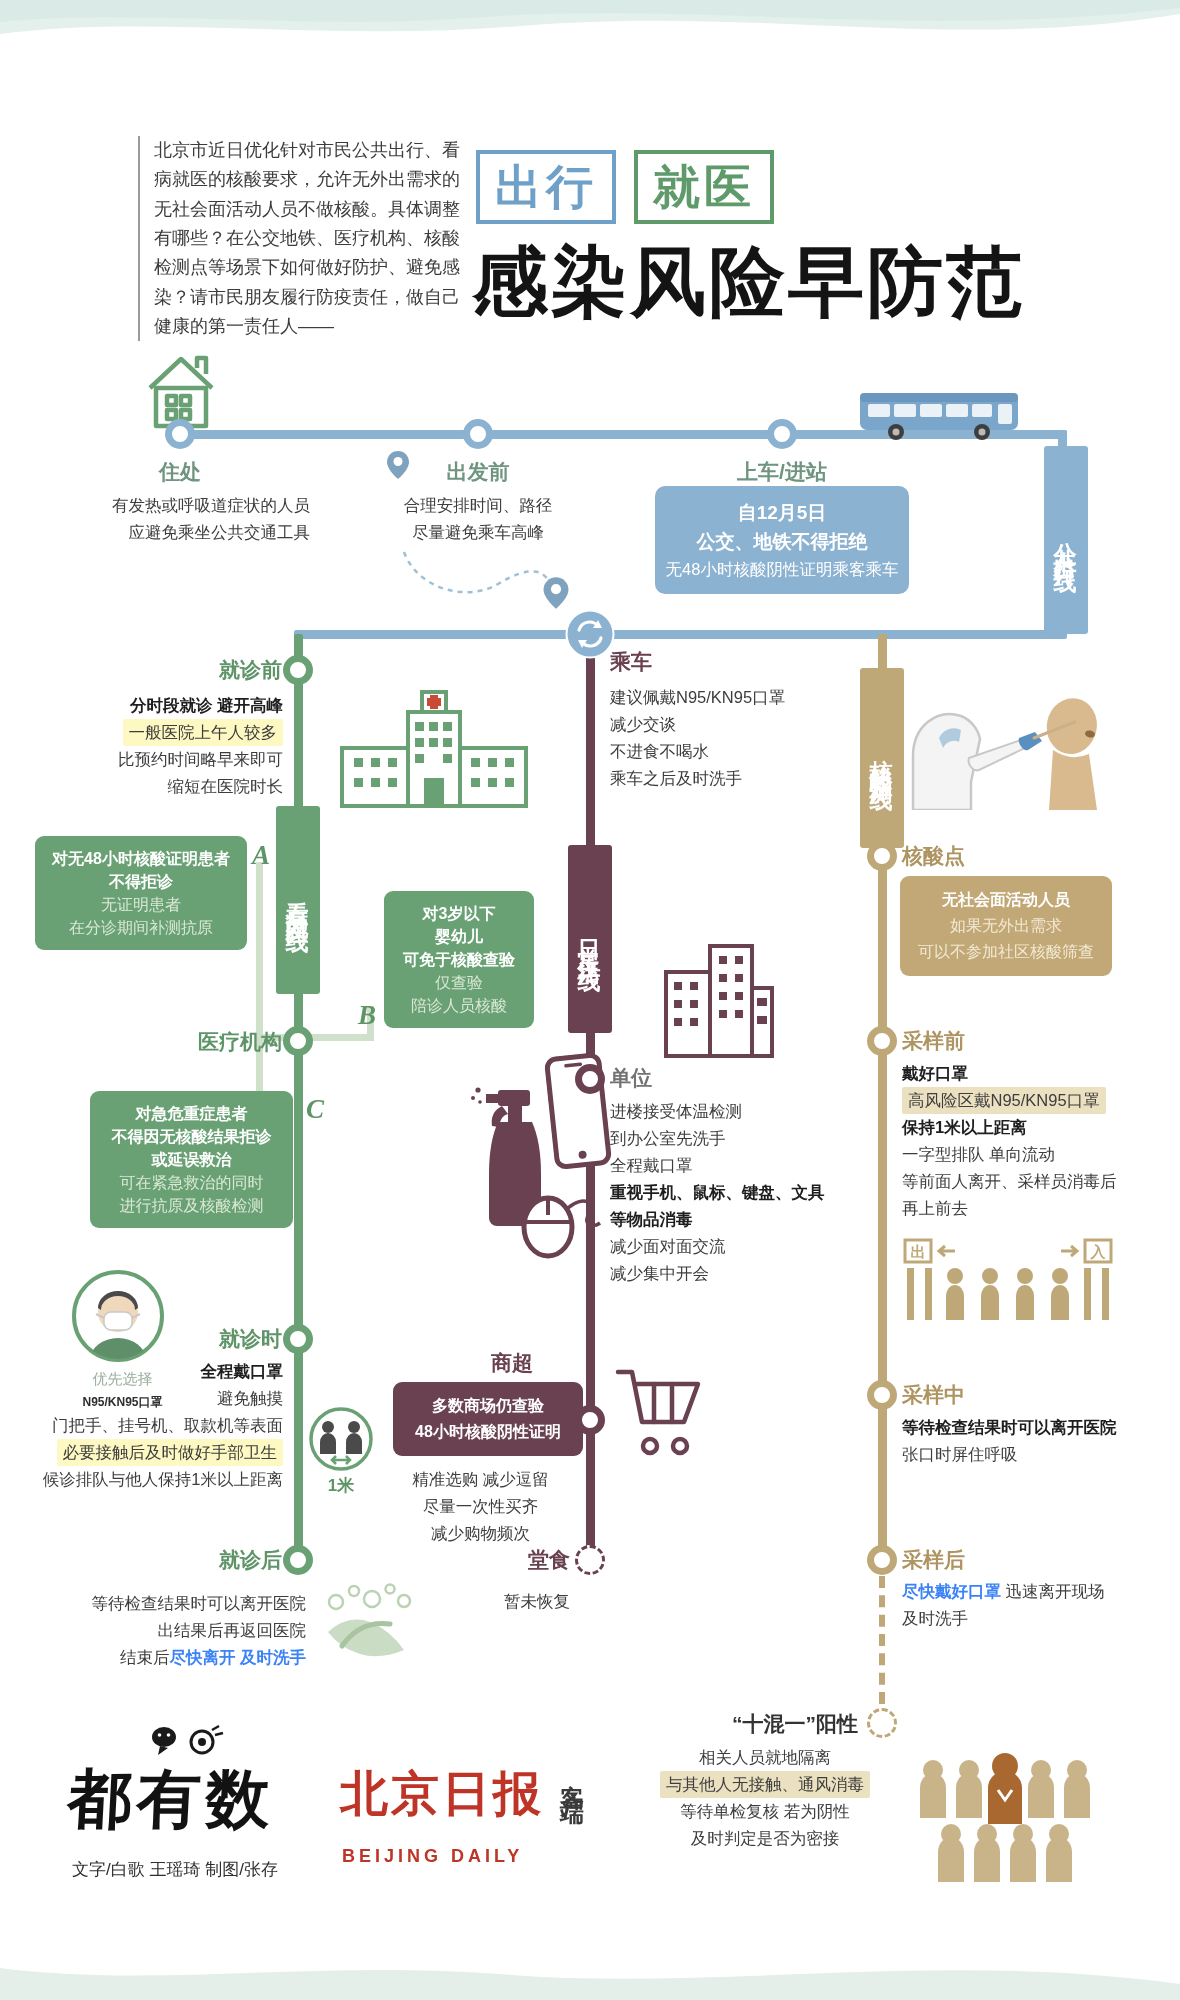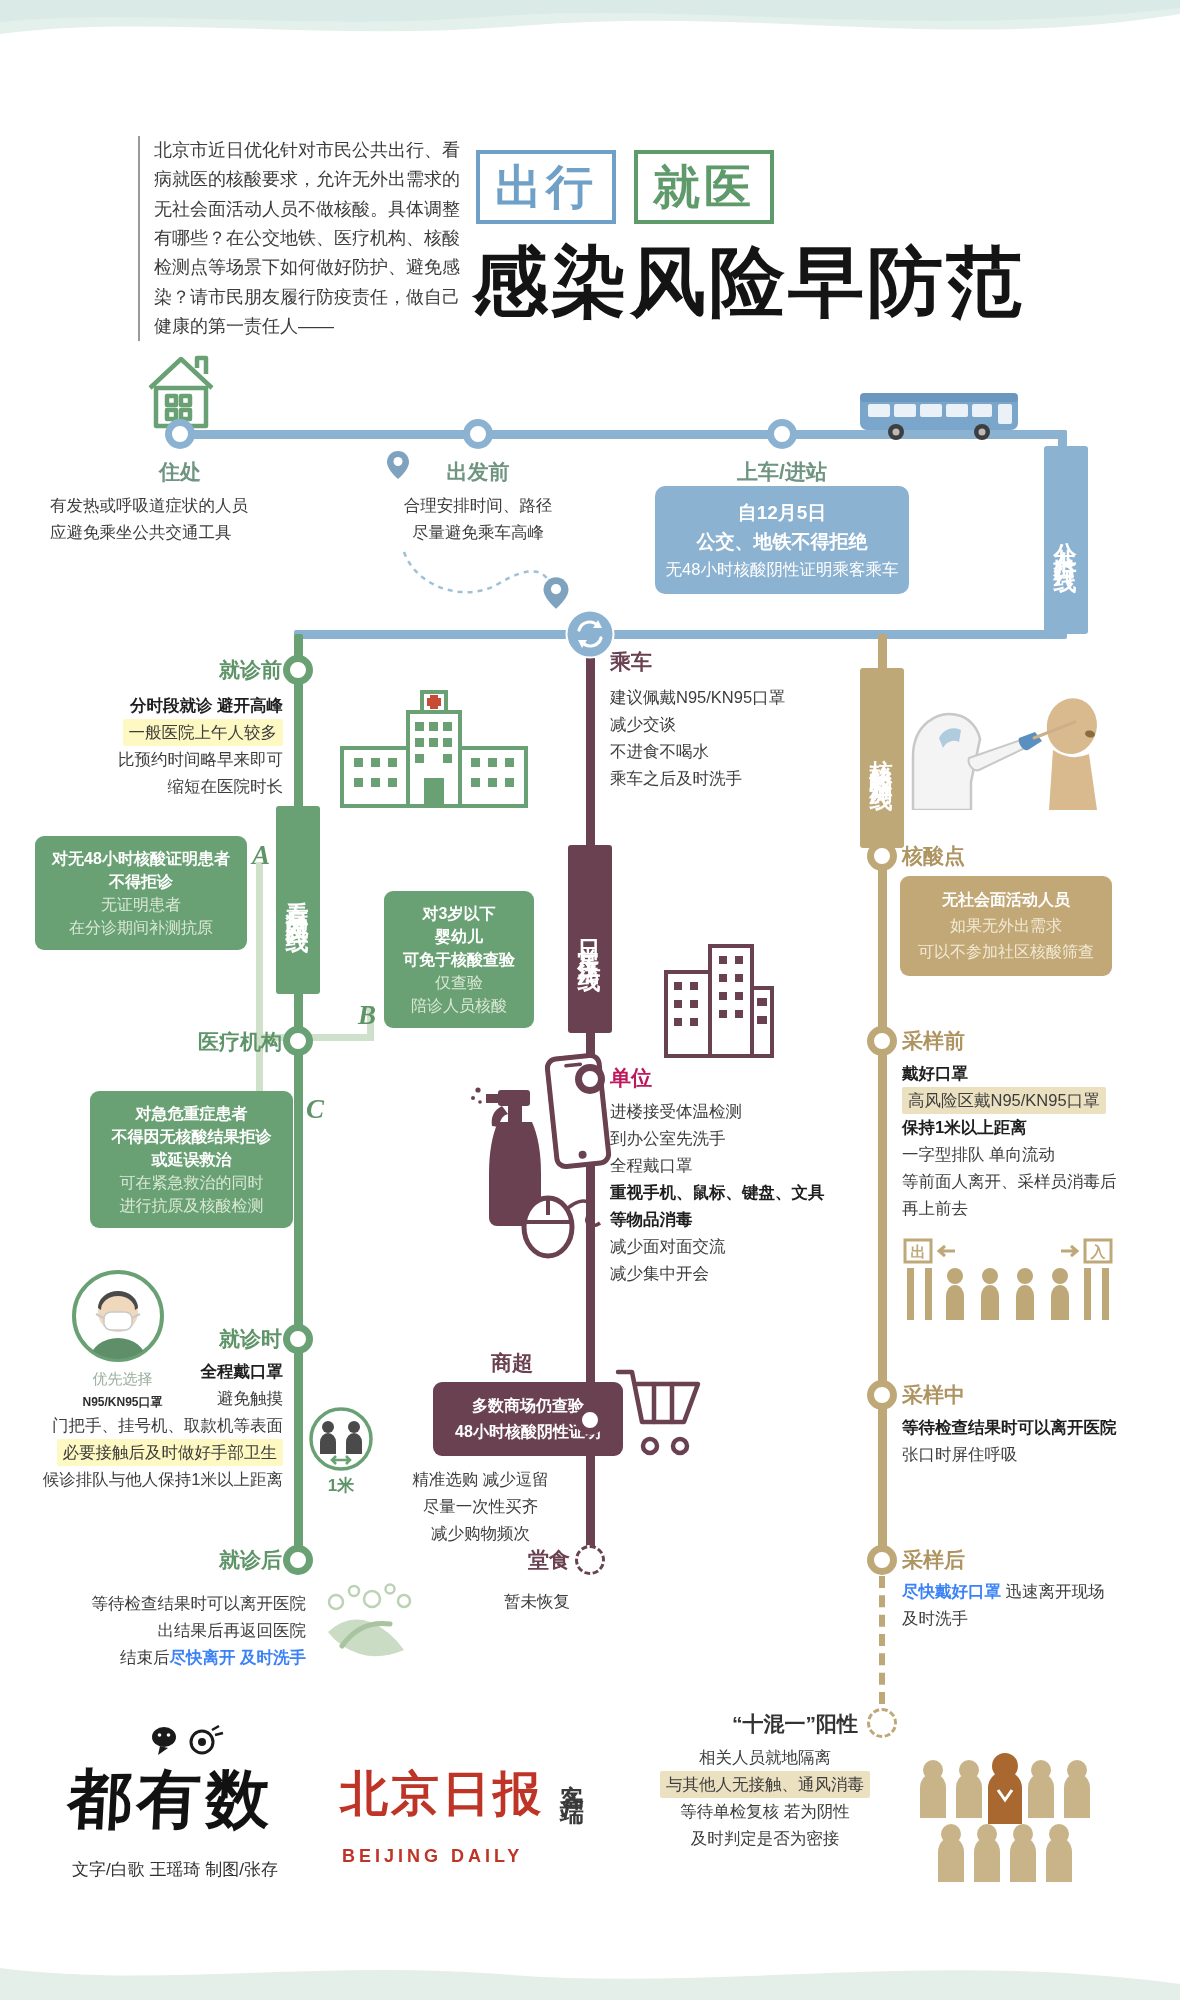--- a/index.html
+++ b/index.html
@@ -15,21 +15,21 @@
   .stop { position:absolute; font-weight:700; font-size:21px; z-index:4; white-space:nowrap; }
   .txt { position:absolute; font-size:16.5px; line-height:27px; color:#3D3D3D; z-index:4; }
   .txt b { color:#3b82f6;text-align:center; }
   .b { color:#1E1E1E; font-weight:700; }
   .chip { display:inline-block; background:#fef9c3; padding:0 6px; border-radius:2px; }
   .chip-tan { background:#EBE0C0; }
   .pbox { position:absolute; color:#fff; border-radius:9px; text-align:center;
           font-size:16px; line-height:23px; padding:11px 8px; z-index:4; }
   .pbox-green { background:#69A174; }
   .pbox-tan { background:#C2A876; line-height:26px; }
-  .pbox-maroon { background:#6A4150; line-height:26px;margin-left:40px; }
+  .pbox-maroon { background:#6A4150; line-height:26px; }
   .pbox .lt { color:#D9E8D4; }
   .pbox-tan .lt { color:#F1E9D4; }
   .notice { position:absolute; background:#8CB2D1; border-radius:10px; color:#fff;
             text-align:center; padding:12px 8px; z-index:4; }
   .notice .n1 { font-size:19px; font-weight:700; line-height:29px; }
   .notice .n2 { font-size:16.5px; line-height:26px; }
   .vlabel { position:absolute; z-index:6; border-radius:3px; display:flex;
             align-items:center; justify-content:center; color:#fff; }
   .vlabel span { writing-mode:vertical-rl; font-weight:700; font-size:23px; letter-spacing:7px; }
   .marker { position:absolute; font-family:"Liberation Serif","DejaVu Serif",serif;
@@ -84,21 +84,21 @@
       <rect x="25" y="60" width="9" height="9"></rect>
       <rect x="39" y="60" width="9" height="9"></rect>
     </g>
   </svg>
 
   <i class="node" style="left:180px;top:434px;border-color:#8CB2D1"></i>
   <i class="node" style="left:478px;top:434px;border-color:#8CB2D1"></i>
   <i class="node" style="left:782px;top:434px;border-color:#8CB2D1"></i>
 
   <div class="stop" style="left:120px;top:458px;width:120px;text-align:center;color:#6F9480">住处</div>
-  <div class="txt" style="left:50px;top:492px;width:260px;text-align:left">
+  <div class="txt" style="left:50px;top:492px;width:260px;text-align:right">
     <div>有发热或呼吸道症状的人员</div>
     <div>应避免乘坐公共交通工具</div>
   </div>
 
   <svg class="icon" style="left:386px;top:450px" width="24" height="30" viewBox="0 0 24 30">
     <path d="M12 1 C5.9 1 1 5.9 1 12 c0 8 11 17 11 17 s11-9 11-17 C23 5.9 18.1 1 12 1z" fill="#7FA3BF"></path>
     <circle cx="12" cy="11.5" r="4.5" fill="#fff"></circle>
   </svg>
   <div class="stop" style="left:418px;top:458px;width:120px;text-align:center;color:#6F9480">出发前</div>
   <div class="txt" style="left:368px;top:492px;width:220px;text-align:center">
@@ -323,21 +323,21 @@
       <rect x="61" y="54" width="8" height="8"></rect>
         <rect x="77" y="54" width="8" height="8"></rect>
       <rect x="61" y="72" width="8" height="8"></rect>
         <rect x="77" y="72" width="8" height="8"></rect>
       <rect x="99" y="60" width="10" height="8"></rect>
         <rect x="99" y="78" width="10" height="8"></rect>
     </g>
   </svg>
 
   <i class="node" style="left:590px;top:1079px;border-color:#6A4150"></i>
-  <div class="stop" style="left:610px;top:1064px;color:#be185d">单位</div>
+  <div class="stop" style="left:610px;top:1064px;color:#737373">单位</div>
   <div class="txt" style="left:610px;top:1098px;width:240px">
     <div>进楼接受体温检测</div>
     <div>到办公室先洗手</div>
     <div>全程戴口罩</div>
     <div class="b">重视手机、鼠标、键盘、文具</div>
     <div class="b">等物品消毒</div>
     <div>减少面对面交流</div>
     <div>减少集中开会</div>
   </div>
 

